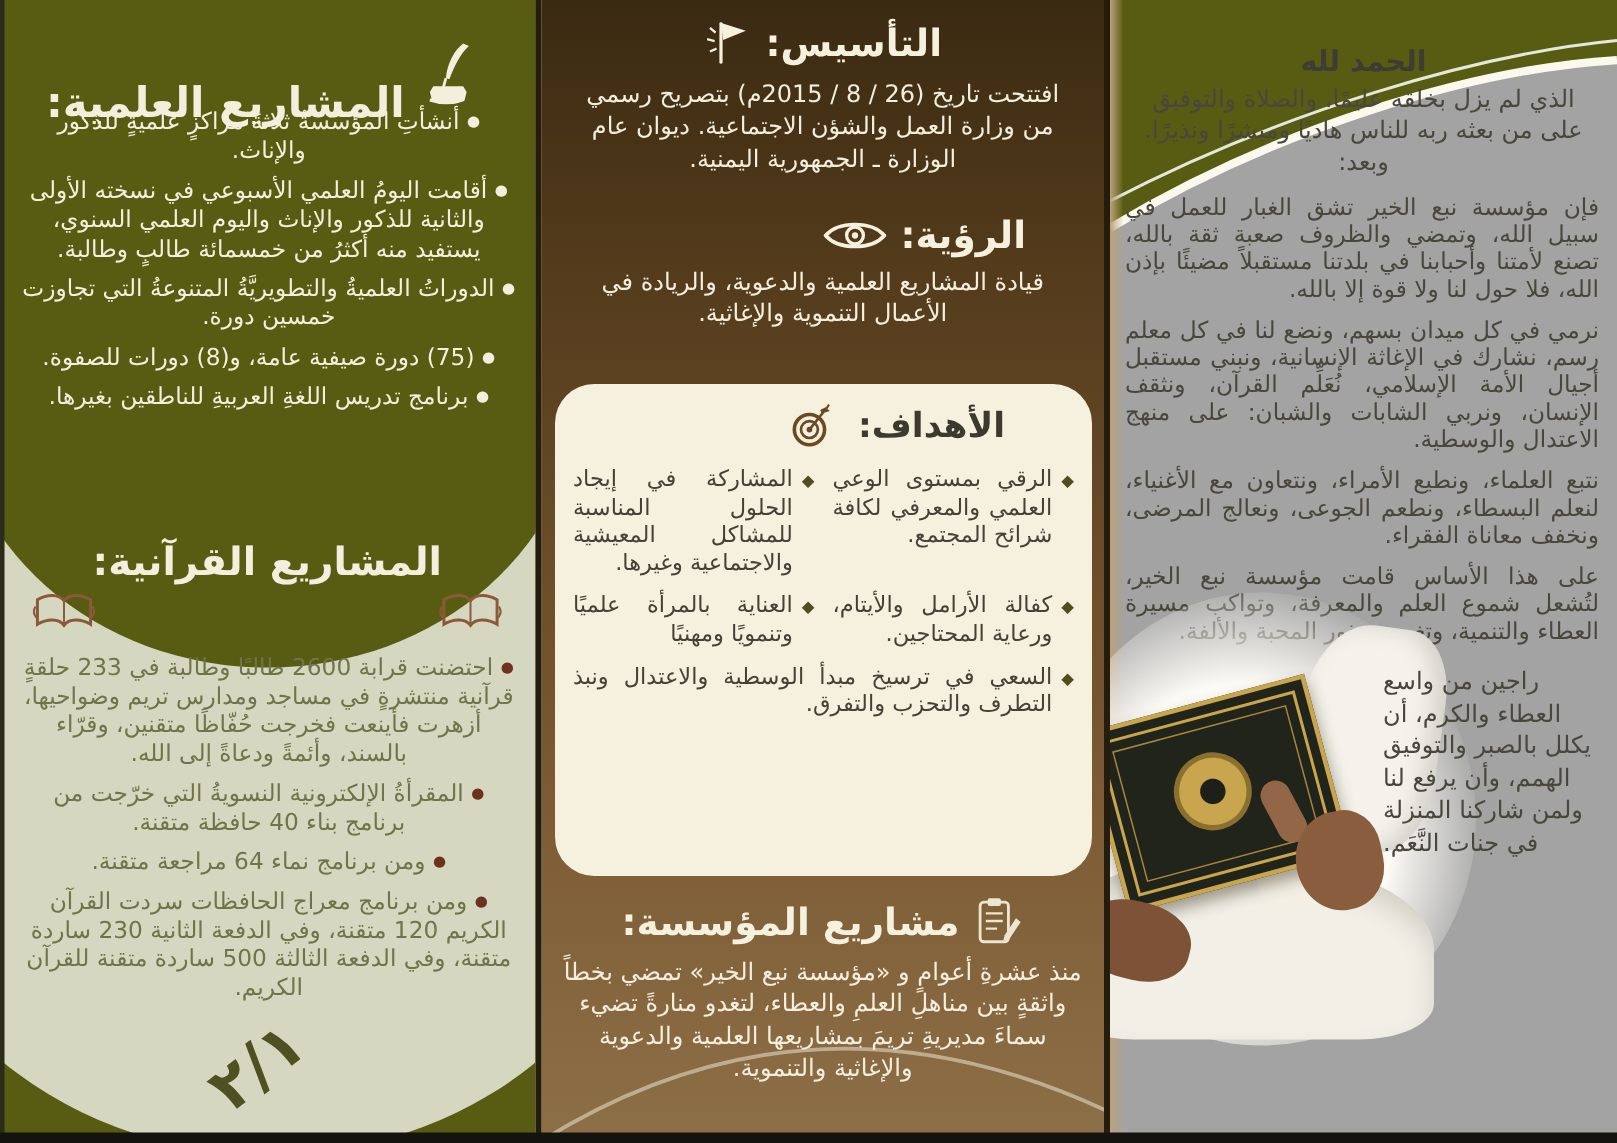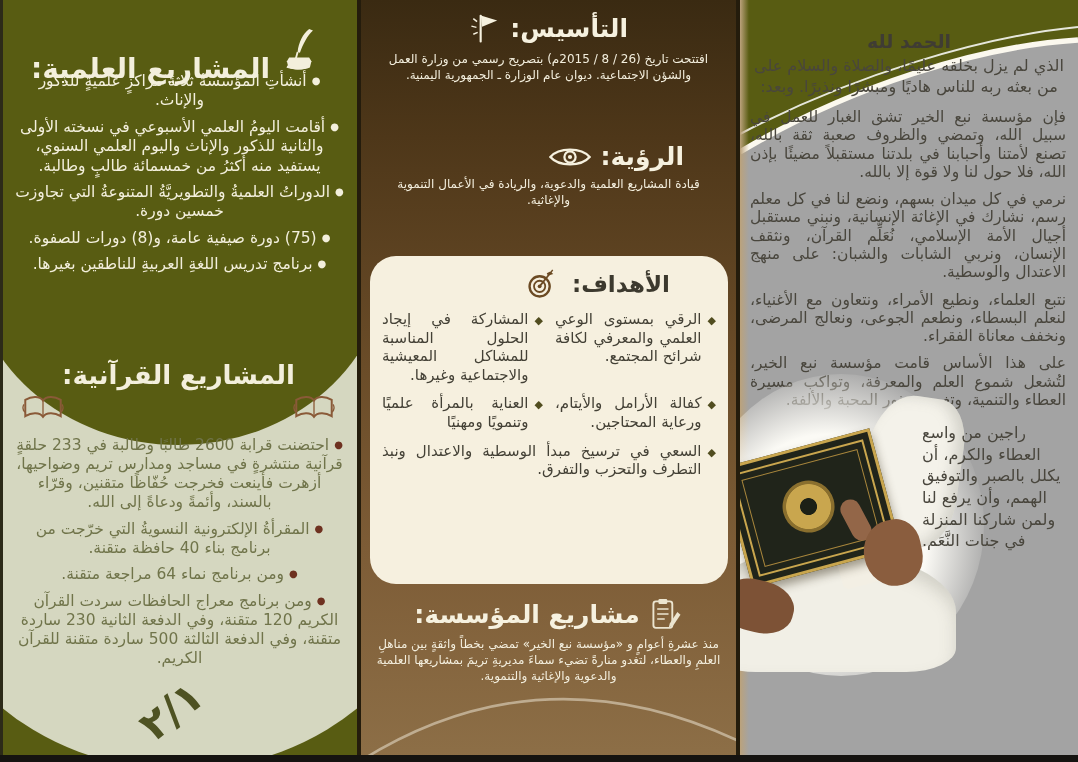--- a/index.html
+++ b/index.html
@@ -46,21 +46,21 @@
 
   
   .m-sec{position:absolute;left:0;right:0;}
   .title-row{display:flex;align-items:center;gap:9px;color:#f6f1df;}
   .title-row .t{font-size:25px;font-weight:bold;}
   .tr-center{justify-content:center;}
   .tr-right{justify-content:flex-start;}
   .sec-founding{top:10px;} .sec-founding .title-row{padding-right:108px;padding-left:14px;}
   .sec-vision{top:142px;}  .sec-vision .title-row{padding-right:52px;}
   .m-text{margin-top:6px;padding:0 18px;text-align:center;color:#f3eedd;
-    font-size:12px;line-height:1.33;}
+    font-size:16px;line-height:1.33;}
   .goals-box{position:absolute;top:256px;left:9px;right:8px;height:328px;
     background:#f6f0df;border-radius:26px;padding:12px 12px 0 12px;box-sizing:border-box;}
   .goals-title{display:flex;align-items:center;gap:14px;justify-content:flex-start;
     padding-right:46px;color:#3c392e;}
   .goals-title .t{font-size:23px;font-weight:bold;}
   .goals-grid{display:grid;grid-template-columns:1fr 1fr;column-gap:12px;row-gap:10px;
     margin-top:10px;}
   .goal{display:flex;gap:6px;color:#444136;font-size:15px;line-height:1.24;
     text-align:justify;}
   .goal .diamond-icon::before{content:"◆";color:#514d1f;font-size:11px;line-height:1;
@@ -253,21 +253,21 @@
 
   <div class="col col-right">
     <svg class="r-arcs" viewBox="0 0 338 170" preserveAspectRatio="none">
       <path d="M0,0 H338 V40 C240,46 110,86 0,152 Z" fill="#585c12"></path>
       <path d="M0,134 C115,74 245,36 338,27" stroke="rgba(255,255,255,0.85)" stroke-width="2" fill="none"></path>
       <path d="M0,152 C110,86 240,46 338,40" stroke="#fbf8ee" stroke-width="5.5" fill="none"></path>
     </svg>
 
     <div class="r-content">
       <div class="r-heading">الحمد لله</div>
-      <div class="r-intro">الذي لم يزل بخلقه عليمًا، والصلاة والسلام على من بعثه ربه للناس هاديًا ومبشرًا ونذيرًا. وبعد:</div>
+      <div class="r-intro">الذي لم يزل بخلقه عليمًا، والصلاة والتوفيق على من بعثه ربه للناس هاديًا ومبشرًا ونذيرًا. وبعد:</div>
       <div class="r-p">فإن مؤسسة نبع الخير تشق الغبار للعمل في سبيل الله، وتمضي والظروف صعبة ثقة بالله، تصنع لأمتنا وأحبابنا في بلدتنا مستقبلاً مضيئًا بإذن الله، فلا حول لنا ولا قوة إلا بالله.</div>
       <div class="r-p">نرمي في كل ميدان بسهم، ونضع لنا في كل معلم رسم، نشارك في الإغاثة الإنسانية، ونبني مستقبل أجيال الأمة الإسلامي، نُعَلِّم القرآن، ونثقف الإنسان، ونربي الشابات والشبان: على منهج الاعتدال والوسطية.</div>
       <div class="r-p">نتبع العلماء، ونطيع الأمراء، ونتعاون مع الأغنياء، لنعلم البسطاء، ونطعم الجوعى، ونعالج المرضى، ونخفف معاناة الفقراء.</div>
       <div class="r-p">على هذا الأساس قامت مؤسسة نبع الخير، لتُشعل شموع العلم والمعرفة، وتواكب مسيرة العطاء والتنمية، وتغرس بذور المحبة والألفة.</div>
 
       <div class="bottom-row">
         <div class="photo">
           <div class="ph-glow"></div>
           <div class="ph-sleeve"></div>
           <div class="ph-body"></div>

